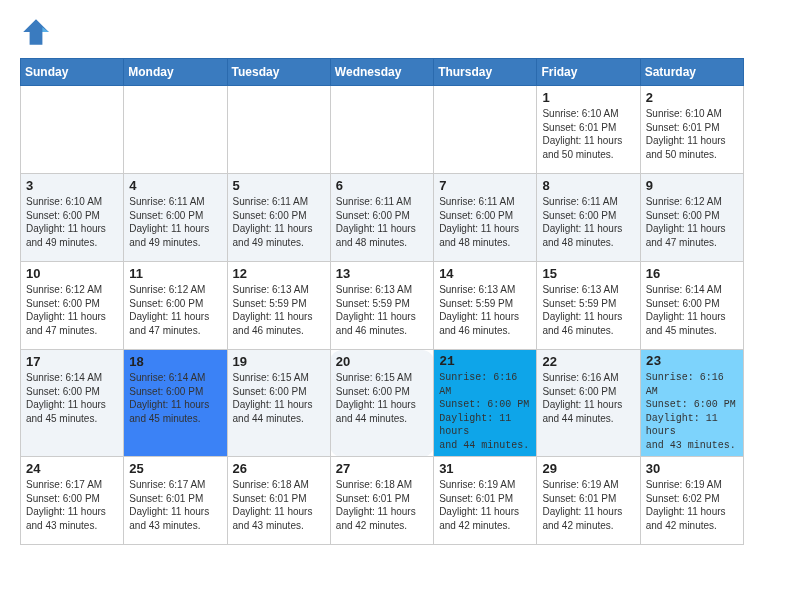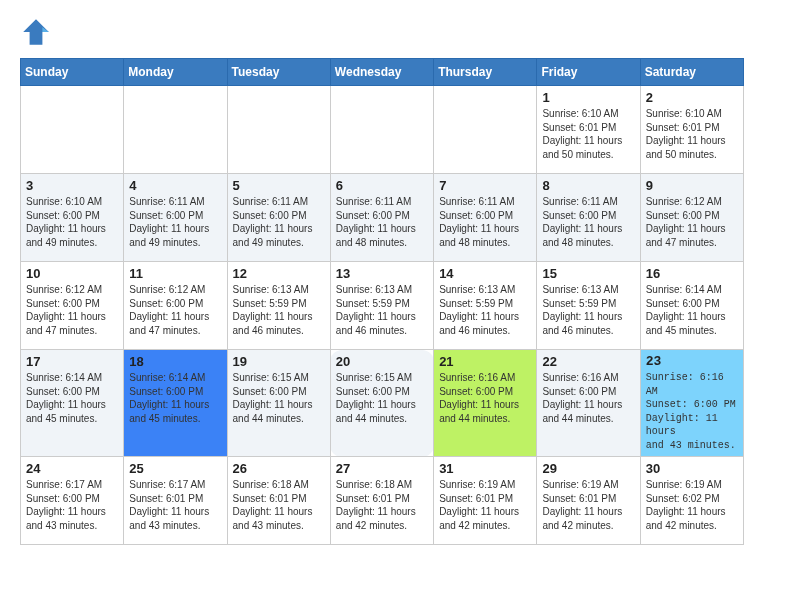--- a/index.html
+++ b/index.html
@@ -279,21 +279,21 @@
 Daylight: 11 hours
 and 44 minutes.</div>
           </td>
           <td style="background: rgb(240, 244, 248); border-radius: 12px;">
             <span class="day-number">20</span>
             <div class="day-info" style="white-space: pre-line;">Sunrise: 6:15 AM
 Sunset: 6:00 PM
 Daylight: 11 hours
 and 44 minutes.</div>
           </td>
-          <td style="background: #bef264;">
+          <td style="background: #0ea5e9; font-family: Liberation Mono, monospace;">
             <span class="day-number">21</span>
             <div class="day-info" style="white-space: pre-line;">Sunrise: 6:16 AM
 Sunset: 6:00 PM
 Daylight: 11 hours
 and 44 minutes.</div>
           </td>
           <td style="background: rgb(240, 244, 248);">
             <span class="day-number">22</span>
             <div class="day-info" style="white-space: pre-line;">Sunrise: 6:16 AM
 Sunset: 6:00 PM

